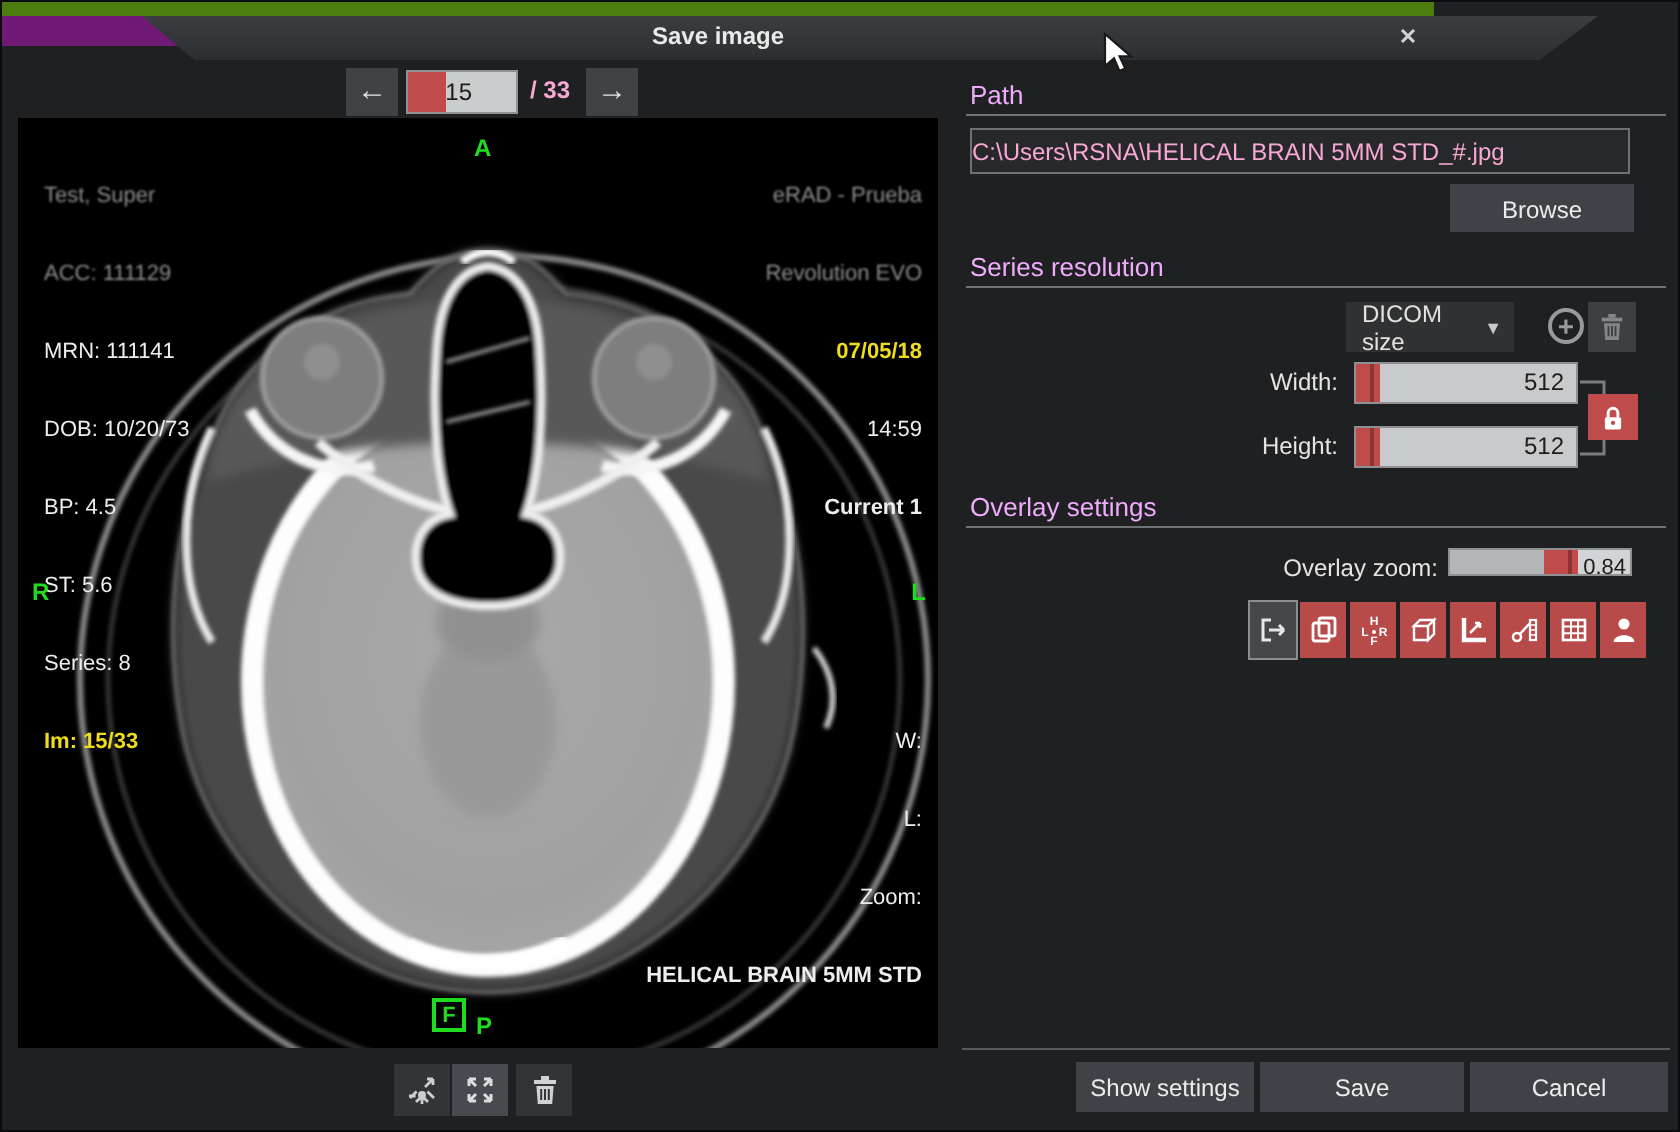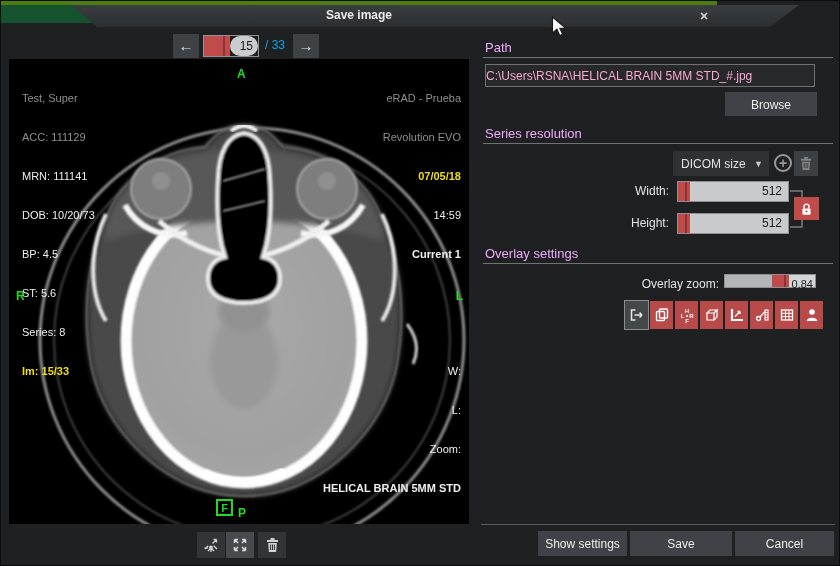--- a/index.html
+++ b/index.html
@@ -1,34 +1,34 @@
 <!DOCTYPE html>
 <html><head>
 <meta charset="utf-8">
 <style>
   html,body{margin:0;padding:0;background:#000;}
   *{box-sizing:border-box;font-family:"Liberation Sans",sans-serif;}
   #window{position:relative;width:840px;height:566px;background:#1e2022;overflow:hidden;border:1px solid #0b0c0d;}
 
   
-  .titlebar{position:absolute;left:0;top:0;width:716px;height:22px;background:#14532d;border-top:4px solid #4d7c0f;}
+  .titlebar{position:absolute;left:0;top:0;width:716px;height:22px;background:#701a75;border-top:7px solid #4d7c0f;}
   .titletab{position:absolute;left:70px;top:0;width:728px;height:22px;
     background:linear-gradient(#3b3e41,#2c2f31);
     clip-path:polygon(0 0,100% 0,96% 100%,3.6% 100%);}
   .title{position:absolute;left:0;top:3px;width:100%;text-align:center;color:#e9eaea;font-size:12px;font-weight:bold;}
   .closebtn{position:absolute;right:5px;top:3px;width:16px;height:16px;color:#d2d3d4;font-size:11px;font-weight:bold;
     text-align:center;line-height:16px;cursor:default;}
 
   
   .navbtn{position:absolute;top:33px;width:26px;height:24px;background:#3f4245;color:#e3e4e5;
     font-size:15px;font-weight:bold;text-align:center;line-height:23px;}
   .navfield{position:absolute;left:202px;top:34px;width:56px;height:22px;display:flex;border:1px solid #909294;}
   .navfield .fill{width:26px;height:100%;background:linear-gradient(to right,#c04b4b 0 19px,#8c3434 19px 21px,#c04b4b 21px);}
-  .navfield .num{flex:1;background:#cbcccd;color:#1c1c1c;font-size:12px;text-align:right;padding-right:5px;line-height:20px;border-radius:10px;}
-  .navtotal{position:absolute;left:264px;top:37px;color:#0ea5e9;font-size:12px;}
+  .navfield .num{flex:1;background:#cbcccd;color:#1c1c1c;font-size:12px;text-align:right;padding-right:22px;line-height:20px;}
+  .navtotal{position:absolute;left:264px;top:37px;color:#f9a8d4;font-size:12px;font-weight:bold;}
 
   
   .viewer{position:absolute;left:8px;top:58px;width:460px;height:465px;background:#000;}
   .ov{position:absolute;color:#eeeeee;font-size:11px;line-height:13px;white-space:pre;}
   .ov .dim{color:#8e8e8e;filter:blur(.5px);}
   .ov .yel{color:#efdc1a;font-weight:bold;}
   .ov .bold{font-weight:bold;}
   .ov-tl{left:13px;top:7px;}
   .ov-tr{right:8px;top:7px;text-align:right;}
   .ov-bl{left:13px;bottom:3px;}
@@ -43,21 +43,21 @@
 
   
   .panel{position:absolute;left:480px;top:30px;width:354px;height:536px;color:#dcdcdc;}
   .hdr{position:absolute;left:4px;font-size:13px;font-weight:normal;color:#f0abfc;}
   .rule{position:absolute;left:2px;width:350px;border-bottom:1px solid #707375;}
   .pathinput{position:absolute;left:4px;top:33px;width:330px;height:23px;background:#262829;border:1px solid #6f7173;
     color:#f9a8d4;font-size:12px;padding:0 0;outline:none;}
   .btn{background:#3f4347;color:#ececec;font-size:12px;text-align:center;border:none;position:absolute;}
   .browse{left:244px;top:61px;width:92px;height:24px;line-height:24px;}
 
-  .dropdown{position:absolute;left:192px;top:120px;width:96px;height:25px;background:#2f3133;display:flex;align-items:center;}
+  .dropdown{position:absolute;left:192px;top:120px;width:84px;height:25px;background:#2f3133;display:flex;align-items:center;}
   .dropdown .lbl{flex:1;font-size:12px;color:#e2e2e2;padding-left:8px;}
   .dropdown .chev{color:#c8c9ca;font-size:9px;padding-right:6px;}
   .pluscirc{position:absolute;left:293px;top:123px;width:18px;height:18px;border:2px solid #97999b;border-radius:50%;
     color:#97999b;font-size:14px;font-weight:bold;text-align:center;line-height:14px;}
   .trashbtn{position:absolute;left:313px;top:120px;width:24px;height:25px;background:#3d4043;display:flex;align-items:center;justify-content:center;}
 
   .rowlabel{position:absolute;width:188px;text-align:right;font-size:12px;color:#e4e4e4;}
   .valslider{position:absolute;left:196px;width:112px;height:21px;display:flex;border:1px solid #8e9092;}
   .valslider .grip{width:12px;height:100%;background:linear-gradient(to right,#c04b4b 0 7px,#8c3434 7px 9px,#c04b4b 9px);}
   .valslider .val{flex:1;background:#c9cacc;color:#1c1c1c;font-size:12px;text-align:right;padding-right:6px;line-height:19px;}

